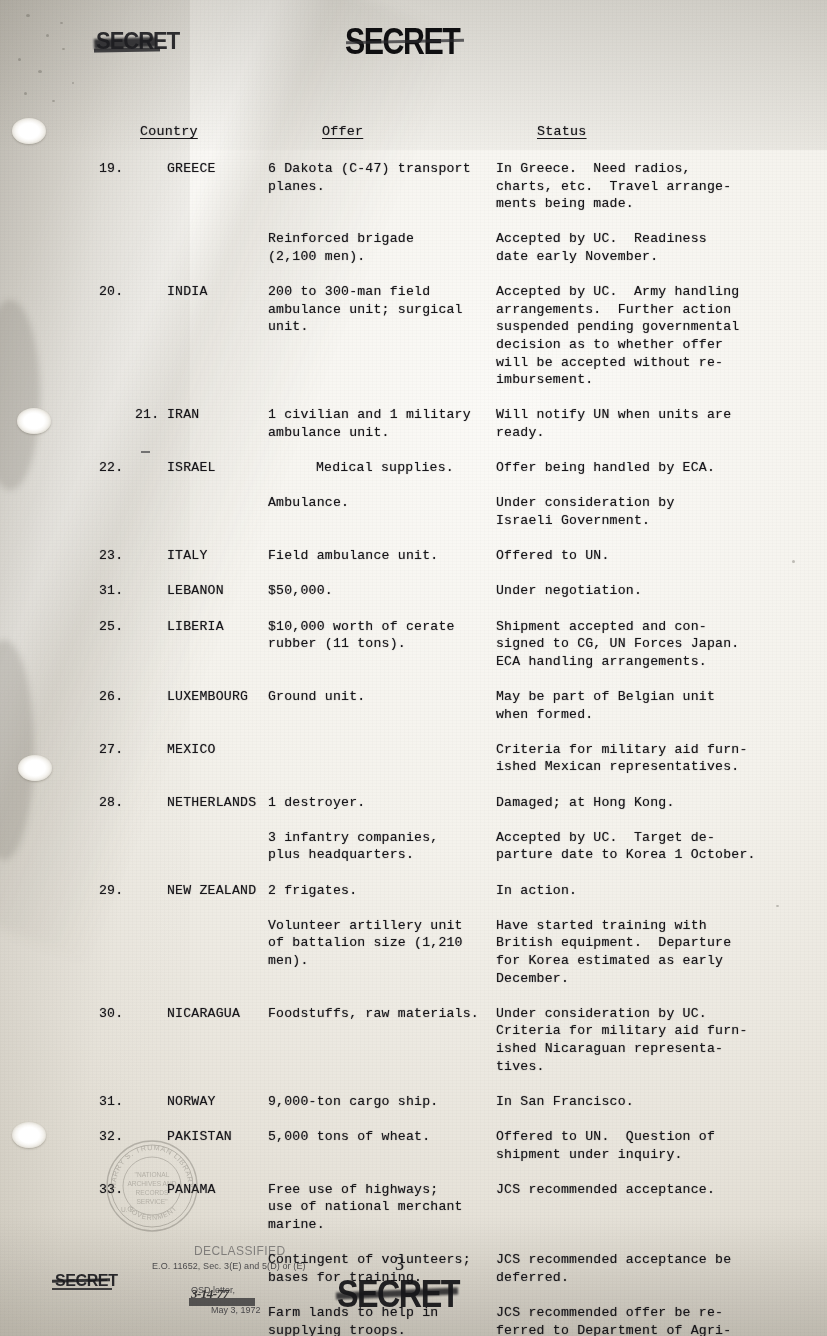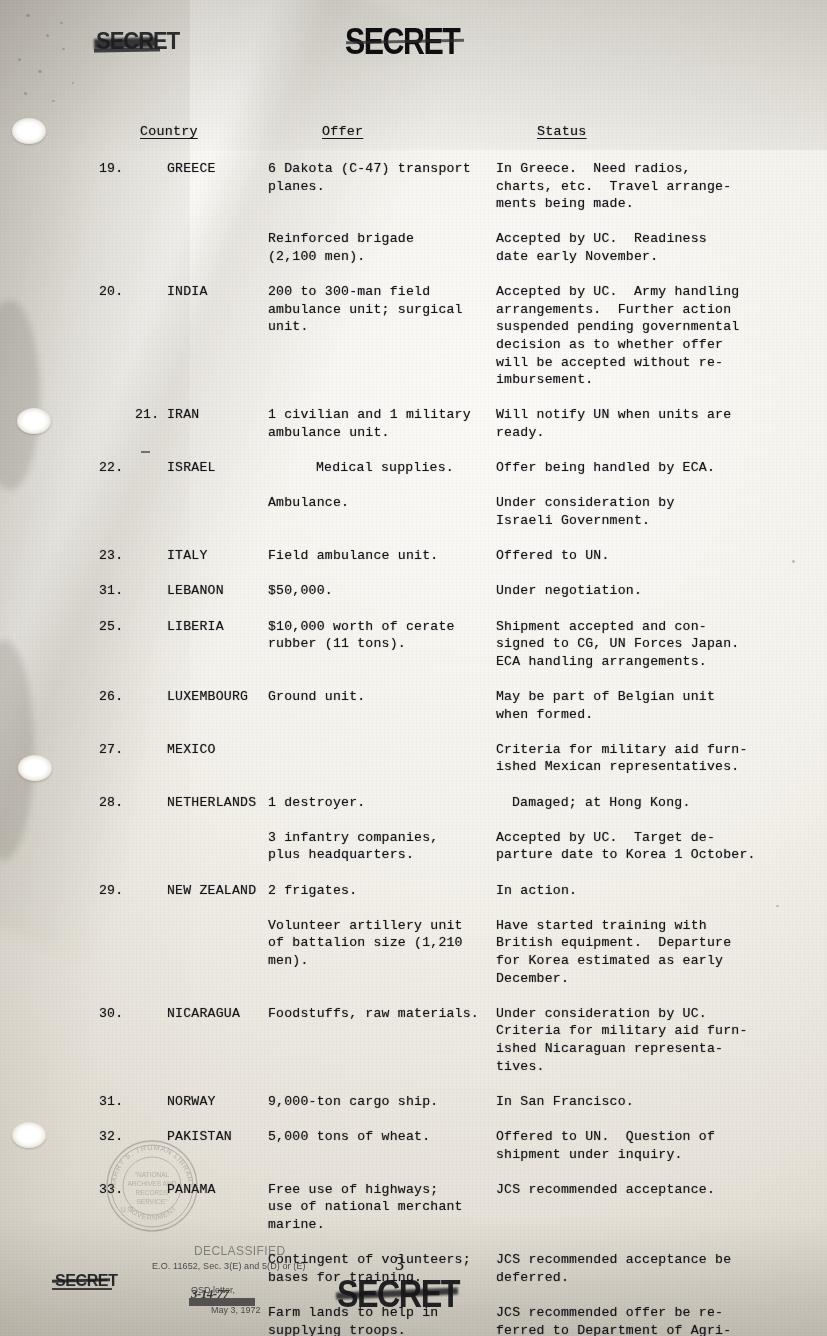--- a/index.html
+++ b/index.html
@@ -344,21 +344,21 @@
       <div class="tw cell-offer" style="top: 688px;">Ground unit.</div>
       <div class="tw cell-status" style="top: 688px;">May be part of Belgian unit
 when formed.</div>
       <div class="tw cell-num" style="top: 740.8px;">27.</div>
       <div class="tw cell-country" style="top: 740.8px;">MEXICO</div>
       <div class="tw cell-status" style="top: 740.8px;">Criteria for military aid furn-
 ished Mexican representatives.</div>
       <div class="tw cell-num" style="top: 793.6px;">28.</div>
       <div class="tw cell-country" style="top: 793.6px;">NETHERLANDS</div>
       <div class="tw cell-offer" style="top: 793.6px;">1 destroyer.</div>
-      <div class="tw cell-status" style="top: 793.6px; margin-left: 16px;">Damaged; at Hong Kong.</div>
+      <div class="tw cell-status" style="top: 793.6px;">Damaged; at Hong Kong.</div>
       <div class="tw cell-offer" style="top: 828.8px;">3 infantry companies,
 plus headquarters.</div>
       <div class="tw cell-status" style="top: 828.8px;">Accepted by UC.  Target de-
 parture date to Korea 1 October.</div>
       <div class="tw cell-num" style="top: 881.6px;">29.</div>
       <div class="tw cell-country" style="top: 881.6px;">NEW ZEALAND</div>
       <div class="tw cell-offer" style="top: 881.6px;">2 frigates.</div>
       <div class="tw cell-status" style="top: 881.6px;">In action.</div>
       <div class="tw cell-offer" style="top: 916.8px;">Volunteer artillery unit
 of battalion size (1,210

